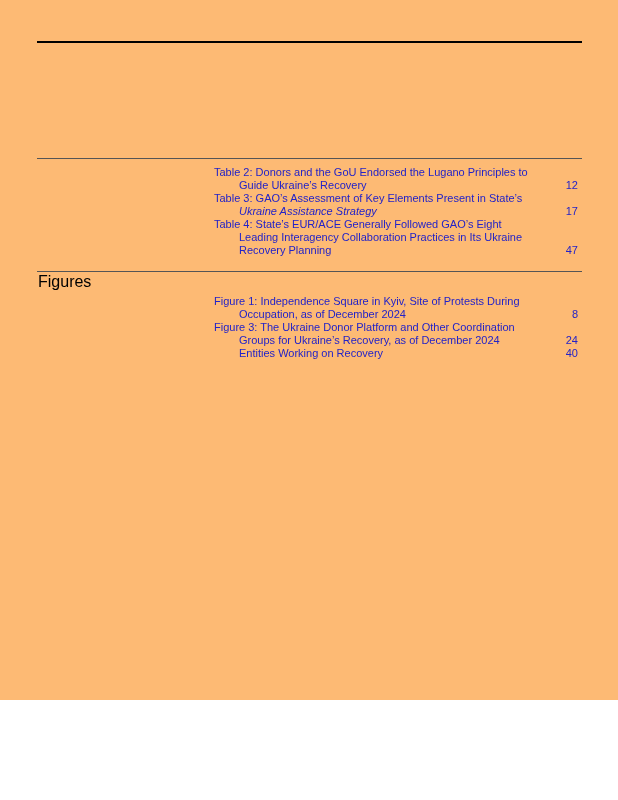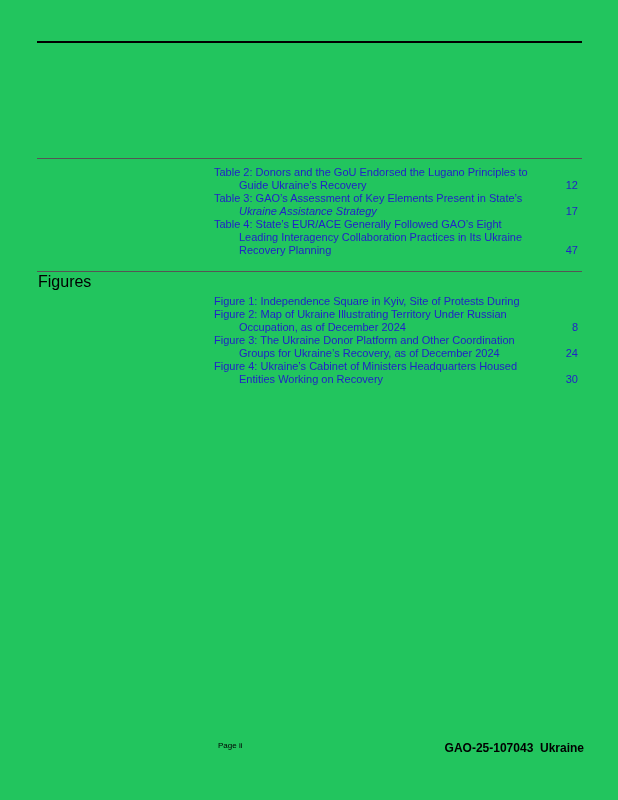--- a/index.html
+++ b/index.html
@@ -3,22 +3,22 @@
 <meta charset="utf-8">
 <style>
   html, body {
     margin: 0;
     padding: 0;
     background: #ffffff;
   }
   .page {
     position: relative;
     width: 618px;
-    height: 800px;
-    background: #22c55e;
+    height: 700px;
+    background: #fdba74;
     font-family: "Liberation Sans", "DejaVu Sans", sans-serif;
     overflow: hidden;
   }
   .rule {
     position: absolute;
     left: 37px;
     width: 545px;
   }
   .rule-top {
     top: 41px;
@@ -126,41 +126,35 @@
   <div class="rule rule-figures"></div>
   <div class="section-heading">Figures</div>
 
   <div class="toc-block toc-figures">
 
     <div class="toc-line">
       <span class="toc-text">Figure 1: Independence Square in Kyiv, Site of Protests During</span>
     </div>
 
     <div class="toc-line">
-      <span class="toc-text">Figure 2: Map of Ukraine Illustrating Territory Under Russian</span>
-    </div>
-    <div class="toc-line">
       <span class="toc-text toc-cont">Occupation, as of December 2024</span>
       <span class="toc-page">8</span>
     </div>
 
     <div class="toc-line">
       <span class="toc-text">Figure 3: The Ukraine Donor Platform and Other Coordination</span>
     </div>
     <div class="toc-line">
       <span class="toc-text toc-cont">Groups for Ukraine’s Recovery, as of December 2024</span>
       <span class="toc-page">24</span>
     </div>
 
     <div class="toc-line">
-      <span class="toc-text">Figure 4: Ukraine’s Cabinet of Ministers Headquarters Housed</span>
-    </div>
-    <div class="toc-line">
       <span class="toc-text toc-cont">Entities Working on Recovery</span>
-      <span class="toc-page">30</span>
+      <span class="toc-page">40</span>
     </div>
 
 
   </div>
 
   <div class="footer-left">Page ii</div>
   <div class="footer-right">GAO-25-107043  Ukraine</div>
 
 </div>
 

